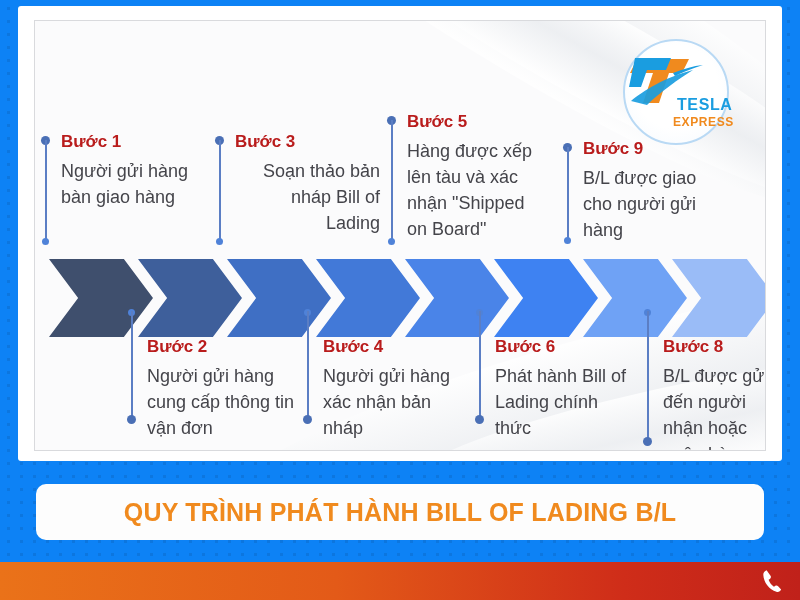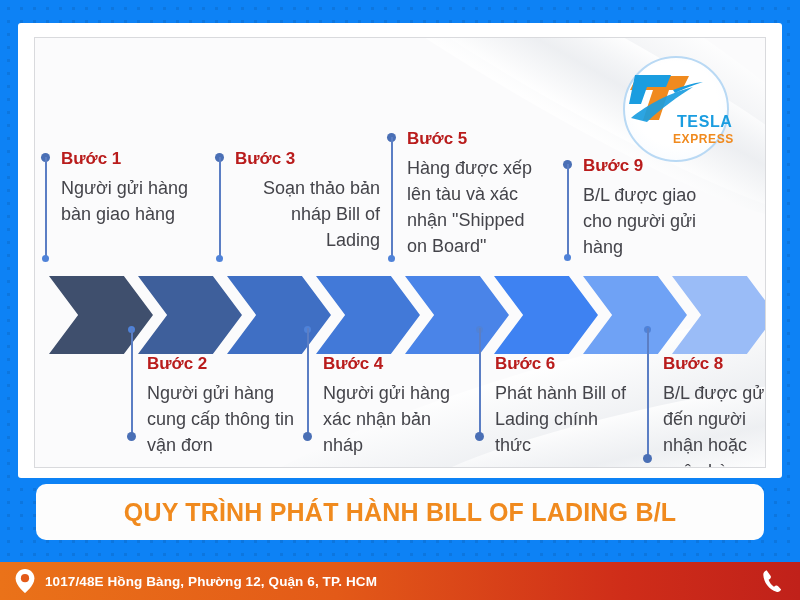--- a/index.html
+++ b/index.html
@@ -14,21 +14,21 @@
   #frame {
     position:absolute; left:0; top:0; width:800px; height:600px;
     background-color:#0d82f5;
     background-image:radial-gradient(circle, rgba(0,0,0,0.09) 1.6px, transparent 1.7px);
     background-size:13px 13px;
     background-position:2px 2px;
   }
 
   
   #panel {
-    position:absolute; left:18px; top:23px; width:764px; height:455px;
+    position:absolute; left:18px; top:6px; width:764px; height:455px;
     background:#ffffff;
     border-radius:3px;
     overflow:hidden;
   }
   #panel-inner {
     position:absolute; left:16px; top:14px; right:16px; bottom:10px;
     background:#fbfbfc;
     border:1px solid #d9dadd;
     overflow:hidden;
   }
@@ -222,27 +222,20 @@
       </div>
 
     </div>
   </div>
 
   <div id="banner">
     <span class="t">QUY TRÌNH PHÁT HÀNH BILL OF LADING B/L</span>
   </div>
 
   <div id="contact">
-    <div class="addr">
-      <svg width="22" height="26" viewBox="0 0 22 26">
-        <path d="M11 1 C5.8 1 1.6 5.2 1.6 10.4 C1.6 17.4 11 25 11 25 C11 25 20.4 17.4 20.4 10.4 C20.4 5.2 16.2 1 11 1 Z" fill="#ffffff"></path>
-        <circle cx="11" cy="10.2" r="4.1" fill="#e35a18"></circle>
-      </svg>
-      <span class="txt">1017/48E Hồng Bàng, Phường 12, Quận 6, TP. HCM</span>
-    </div>
     <div class="phone">
       <svg width="20" height="24" viewBox="0 0 20 24">
         <path d="M4.6 1.2 C2.6 1.8 1.2 3.6 1.3 5.8 C1.6 13.4 7.2 20.6 14.4 22.8 C16.4 23.4 18.4 22.4 19.1 20.6 L16.1 17.2 C15.3 16.3 14 16.2 13.1 16.9 L11.9 17.8 C9.5 16 7.6 13.5 6.6 10.7 L7.9 9.9 C8.9 9.3 9.2 8.1 8.7 7.1 Z" fill="#ffffff"></path>
       </svg>
     </div>
   </div>
 
 </div>
 
 </body></html>

